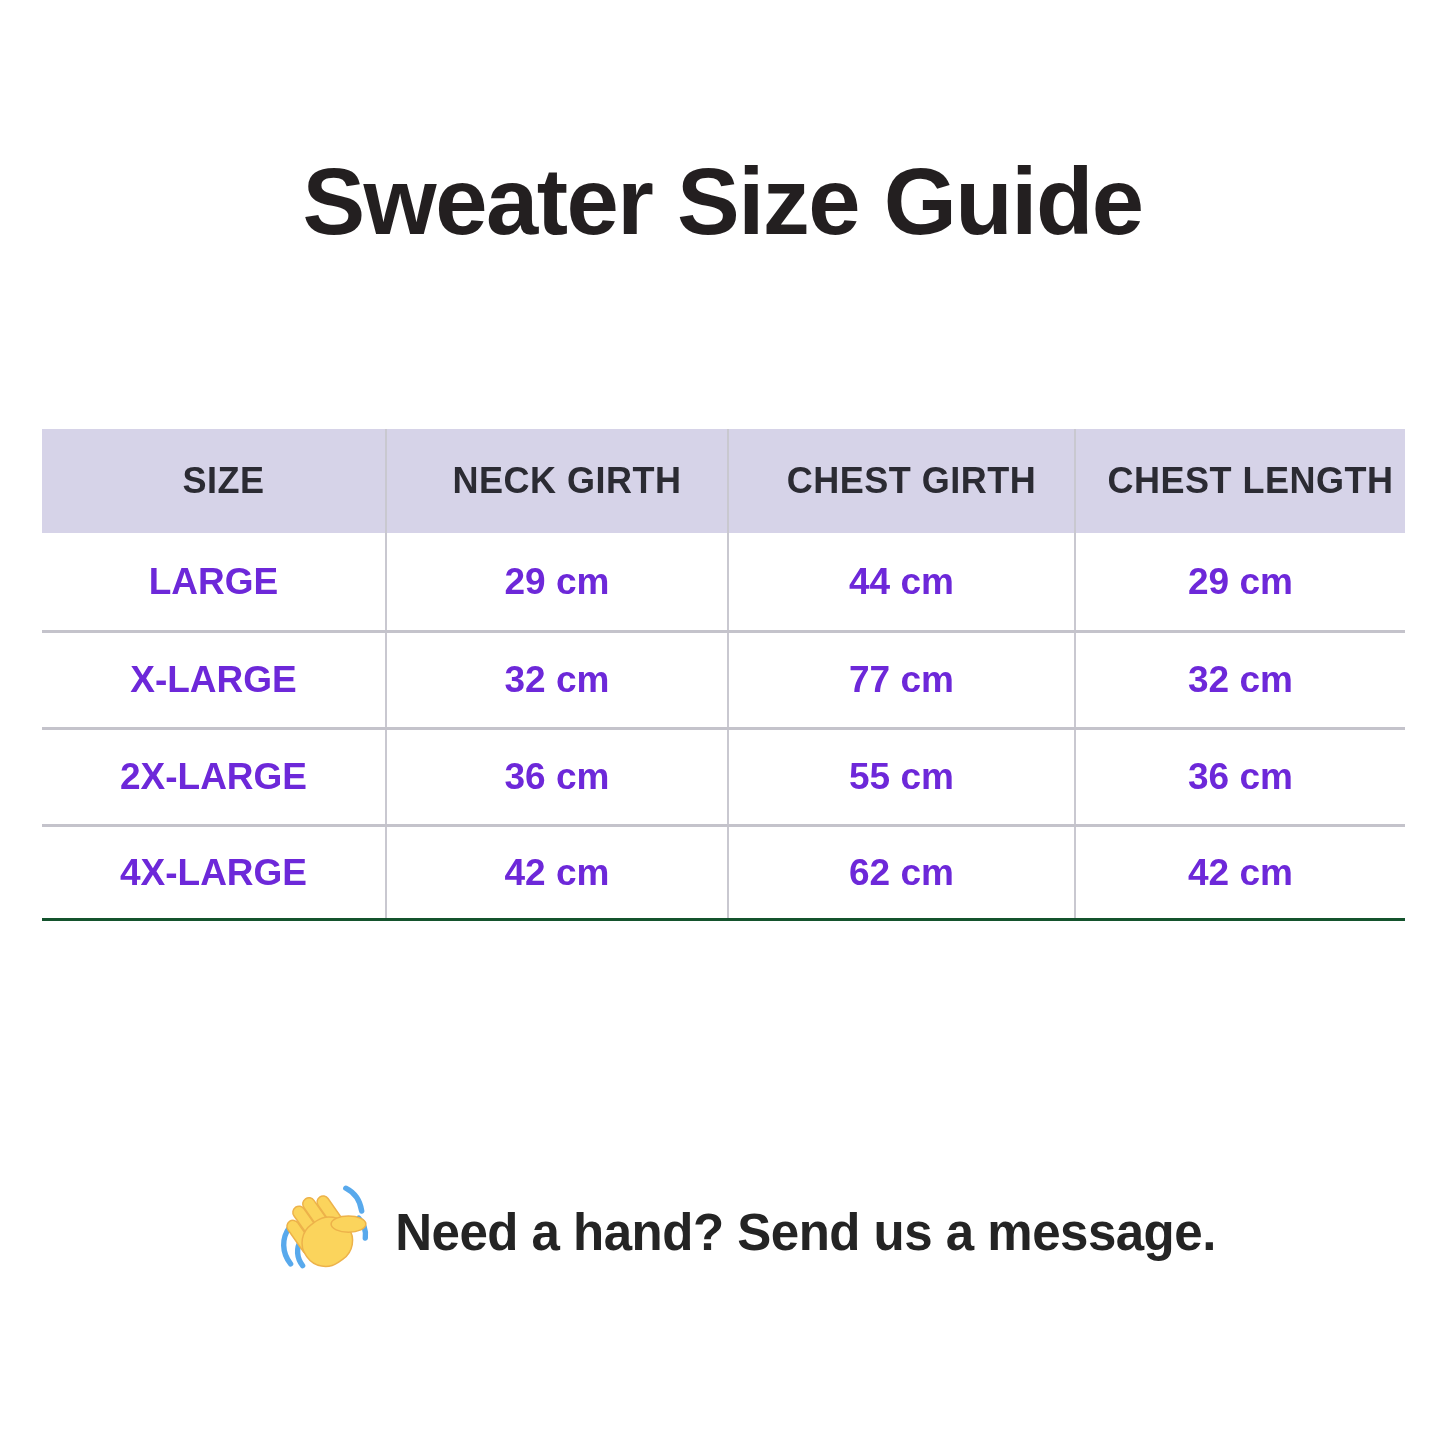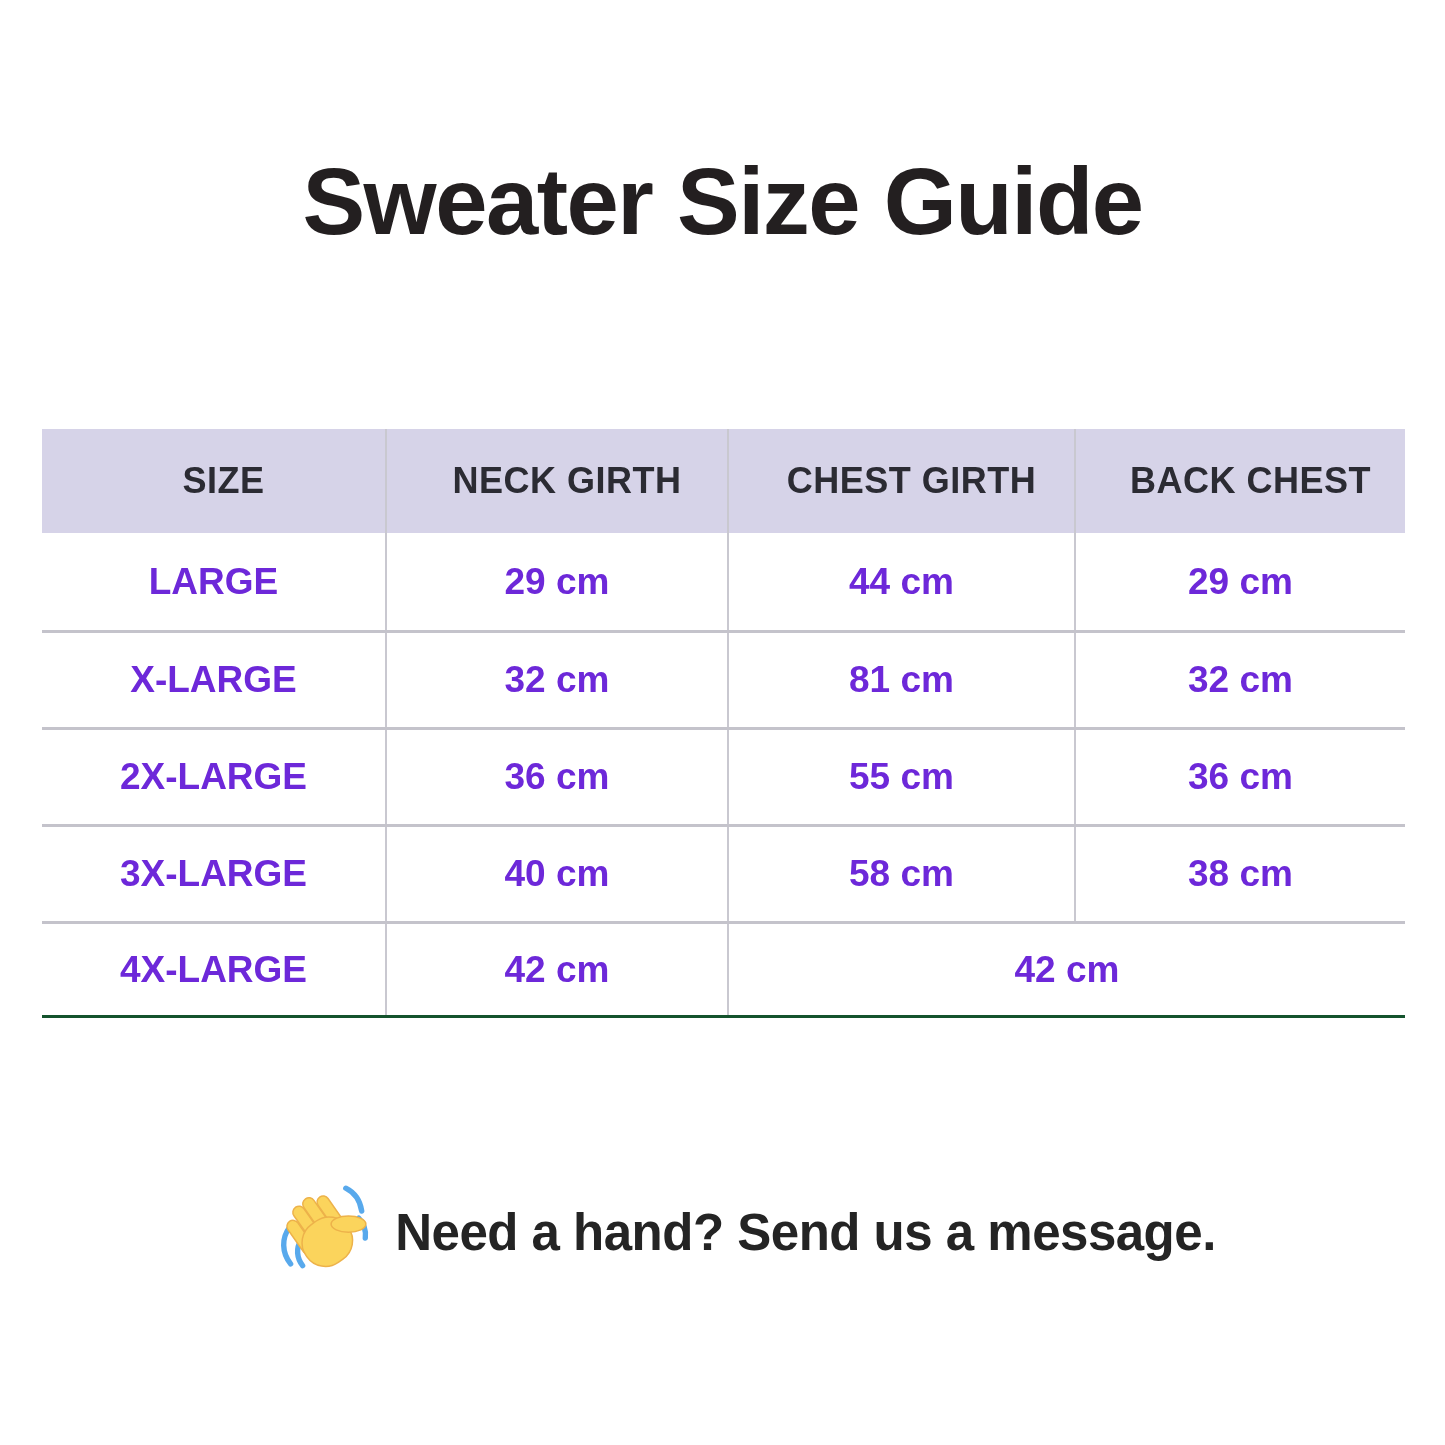--- a/index.html
+++ b/index.html
@@ -112,54 +112,49 @@
 <div class="canvas">
 
   <h1 class="title">Sweater Size Guide</h1>
 
   <div class="size-table">
 
     <div class="t-row t-header">
       <div class="cell c1 hcell">SIZE</div>
       <div class="cell c2 hcell">NECK GIRTH</div>
       <div class="cell c3 hcell">CHEST GIRTH</div>
-      <div class="cell c4 hcell">BACK CHEST</div>
+      <div class="cell c4 hcell">CHEST LENGTH</div>
     </div>
 
     <div class="t-row t-data">
       <div class="cell c1 dcell">LARGE</div>
       <div class="cell c2 dcell">29 cm</div>
       <div class="cell c3 dcell">44 cm</div>
       <div class="cell c4 dcell">29 cm</div>
     </div>
 
     <div class="t-row t-data">
       <div class="cell c1 dcell">X-LARGE</div>
       <div class="cell c2 dcell">32 cm</div>
-      <div class="cell c3 dcell">81 cm</div>
+      <div class="cell c3 dcell">77 cm</div>
       <div class="cell c4 dcell">32 cm</div>
     </div>
 
     <div class="t-row t-data">
       <div class="cell c1 dcell">2X-LARGE</div>
       <div class="cell c2 dcell">36 cm</div>
       <div class="cell c3 dcell">55 cm</div>
       <div class="cell c4 dcell">36 cm</div>
     </div>
 
-    <div class="t-row t-data">
-      <div class="cell c1 dcell">3X-LARGE</div>
-      <div class="cell c2 dcell">40 cm</div>
-      <div class="cell c3 dcell">58 cm</div>
-      <div class="cell c4 dcell">38 cm</div>
-    </div>
 
     <div class="t-row t-data">
       <div class="cell c1 dcell">4X-LARGE</div>
       <div class="cell c2 dcell">42 cm</div>
+      <div class="cell c3 dcell">62 cm</div>
       <div class="cell c4 dcell">42 cm</div>
     </div>
 
   </div>
 
   <div class="footer">
     <span class="hand">
       <svg viewBox="0 0 36 36" xmlns="http://www.w3.org/2000/svg">
 
         <path fill="none" stroke="#58a9ec" stroke-width="1.8" stroke-linecap="round" d="M6.8 16.5 C4.2 20 4.2 24.8 7.2 28.6"></path>

